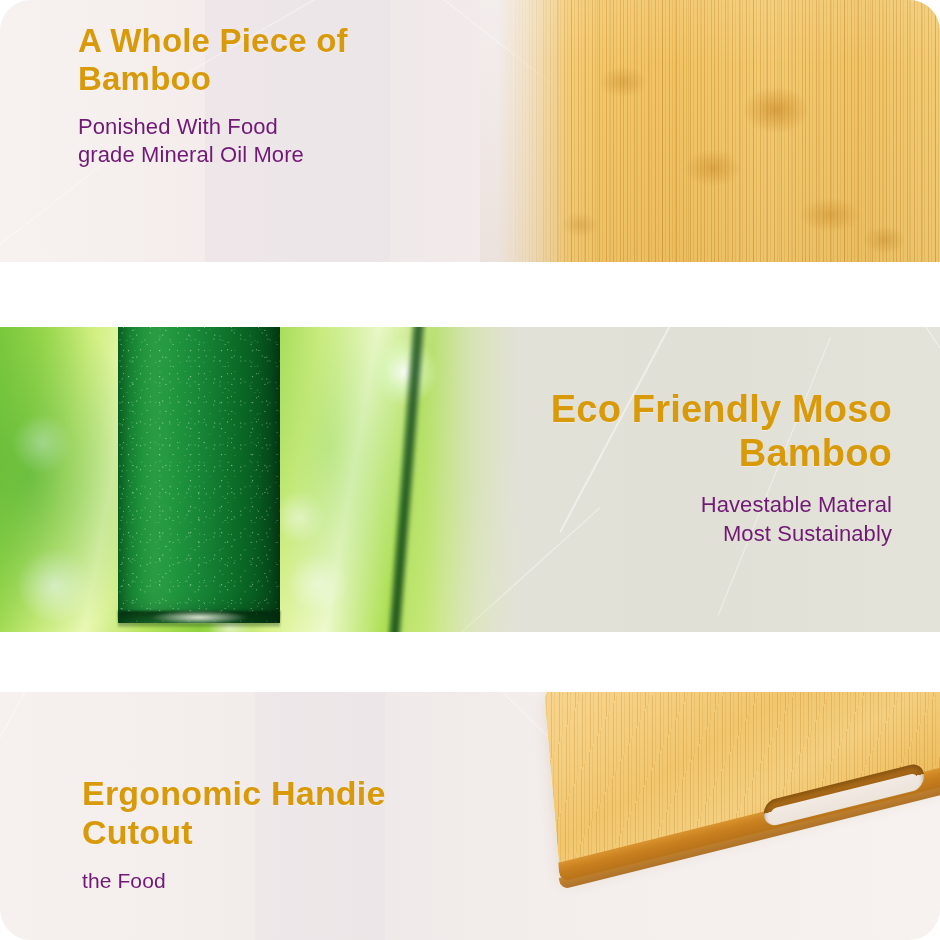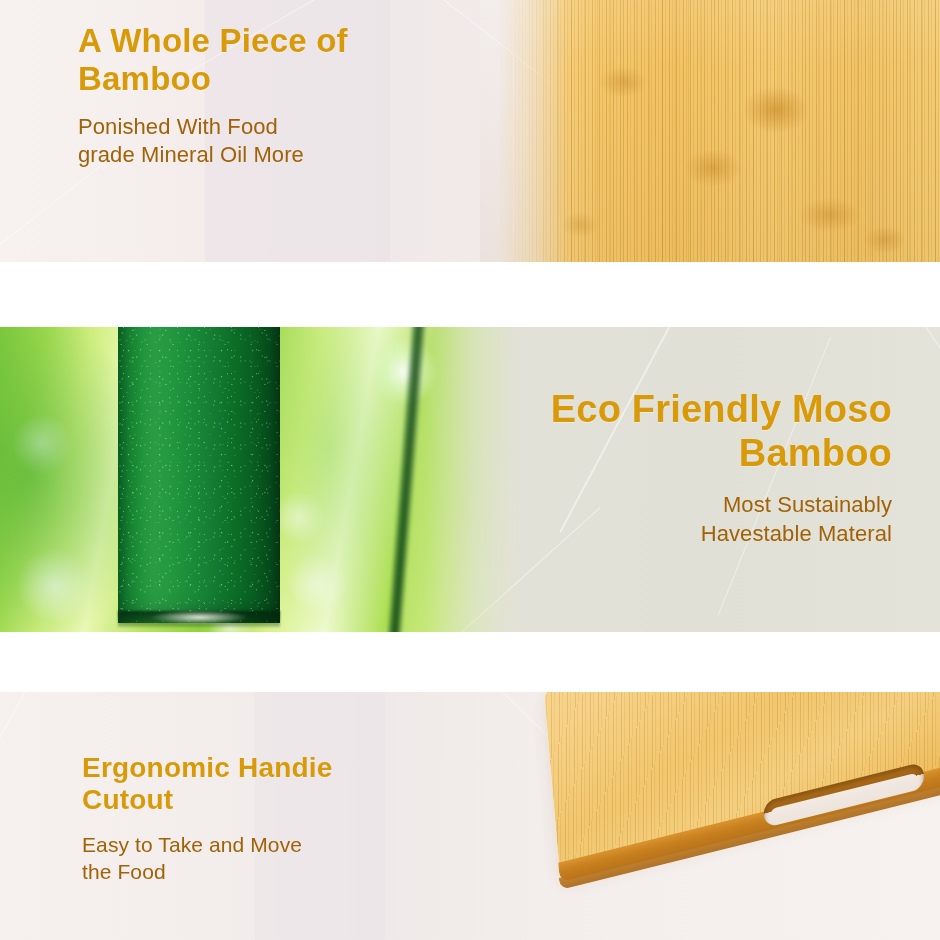--- a/index.html
+++ b/index.html
@@ -3,21 +3,21 @@
 <meta charset="utf-8">
 <style>
   html,body{margin:0;padding:0;}
   body{
     width:940px;height:940px;
     background:#ffffff;
     font-family:"Liberation Sans", sans-serif;
     overflow:hidden;
     position:relative;
   }
-  .page{position:relative;width:940px;height:940px;background:#ffffff;overflow:hidden;}
+  .page{position:relative;width:940px;height:940px;background:#ffffff;overflow:hidden;border-radius:31px;}
 
   
   .panel{position:absolute;left:0;width:940px;overflow:hidden;}
   #panel-1{top:0px;height:262px;}
   #panel-2{top:327px;height:305px;}
   #panel-3{top:692px;height:248px;}
 
   .bg-base{position:absolute;inset:0;}
 
   
@@ -28,36 +28,36 @@
   
   .txt{position:absolute;z-index:6;}
   .title{
     color:#D89A09;
     font-weight:bold;
     letter-spacing:.2px;
     line-height:1.16;
     text-shadow:0 1px 0 rgba(255,255,255,.35);
   }
   .sub{
-    color:#a16207;
+    color:#701a75;
     font-weight:normal;
     line-height:1.30;
     letter-spacing:.1px;
   }
 
   #p1-text{left:78px;top:22px;width:330px;}
   #p1-text .title{font-size:33px;}
   #p1-text .sub{font-size:22px;margin-top:14px;}
 
   #p2-text{right:48px;top:60px;width:400px;text-align:right;}
   #p2-text .title{font-size:38px;text-align:right;}
   #p2-text .sub{font-size:22px;margin-top:16px;}
 
   #p3-text{left:82px;top:60px;width:370px;}
-  #p3-text .title{font-size:28px;}
+  #p3-text .title{font-size:34px;margin-top:22px;}
   #p3-text .sub{font-size:21px;margin-top:14px;}
 
   
   #p1-bg{
     background:
       linear-gradient(90deg,#F7F2F0 0%,#F4EDEC 20%,#F0E9E9 42%,#F3ECEA 60%,#F6F0ED 100%);
   }
   #p1-tintband{
     position:absolute;left:205px;top:0;width:185px;height:262px;
     background:rgba(233,226,232,.55);
@@ -279,22 +279,22 @@
         <div id="p2-culm-foot"></div>
       </div>
     </div>
 
     <div class="txt" id="p2-text">
       <div class="title">
         <div>Eco Friendly Moso</div>
         <div>Bamboo</div>
       </div>
       <div class="sub">
+        <div>Havestable Materal</div>
         <div>Most Sustainably</div>
-        <div>Havestable Materal</div>
       </div>
     </div>
   </section>
 
   <section class="panel" id="panel-3">
     <div class="bg-base" id="p3-bg"></div>
     <div id="p3-tintband"></div>
 
     <div class="vein">
 
@@ -310,19 +310,18 @@
         <div id="board-slot-inner"></div>
       </div>
     </div>
 
     <div class="txt" id="p3-text">
       <div class="title">
         <div>Ergonomic Handie</div>
         <div>Cutout</div>
       </div>
       <div class="sub">
-        <div>Easy to Take and Move</div>
         <div>the Food</div>
       </div>
     </div>
   </section>
 
 </div>
 
 </body></html>

